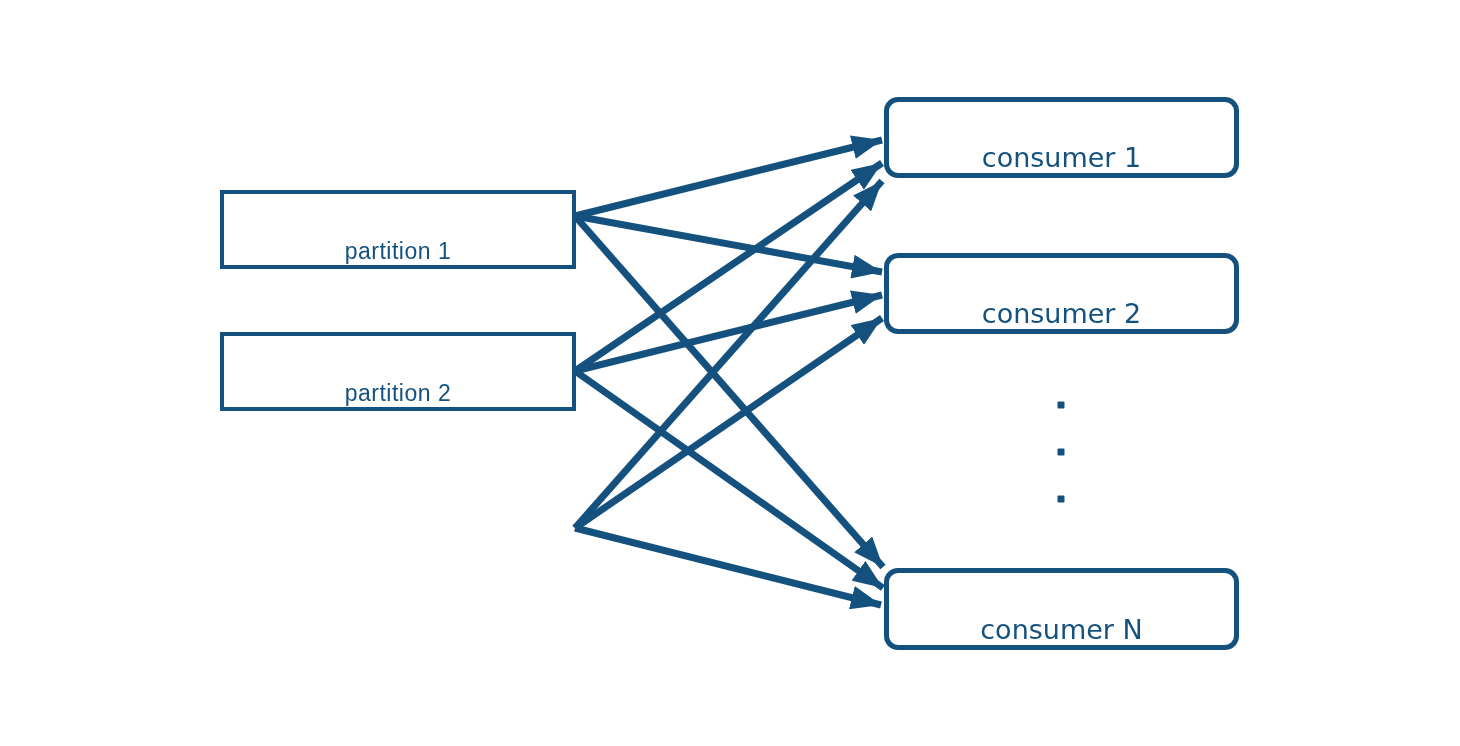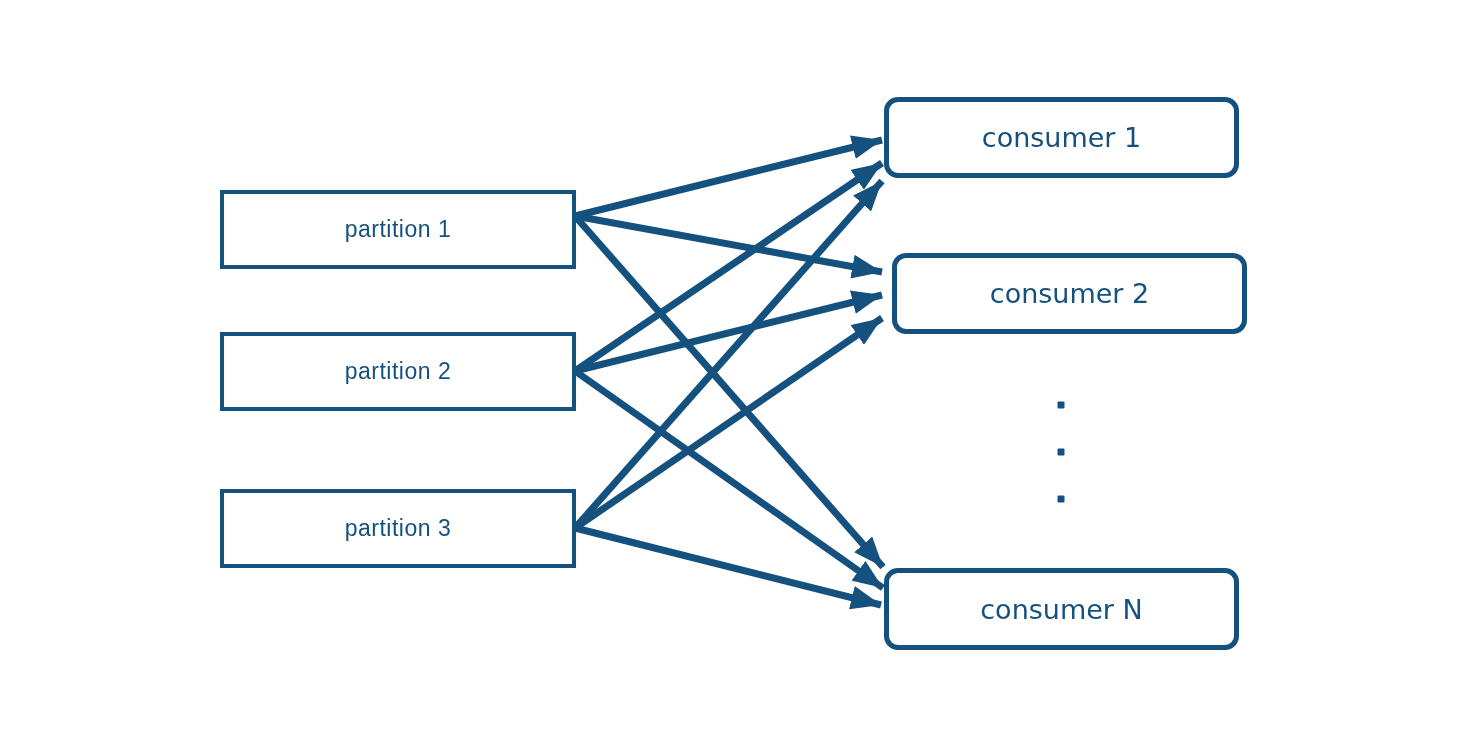--- a/index.html
+++ b/index.html
@@ -17,21 +17,21 @@
   }
   #arrow-layer{
     position:absolute;
     left:0;top:0;
     width:1460px;height:746px;
   }
   .node{
     position:absolute;
     box-sizing:border-box;
     display:flex;
-    align-items:center;
+    align-items:flex-end;
     justify-content:center;
     background:var(--bg);
     color:var(--accent);
   }
   .partition{
     left:220px;
     width:356px;
     height:79px;
     border:4px solid var(--accent);
   }
@@ -39,21 +39,21 @@
     left:884px;
     width:355px;
     height:81px;
     border:5px solid var(--accent);
     border-radius:14px;
   }
   #partition-1{top:190px;}
   #partition-2{top:332px;}
   #partition-3{top:489px;}
   #consumer-1{top:97px;}
-  #consumer-2{top:253px;margin-left:8px;}
+  #consumer-2{top:253px;}
   #consumer-n{top:568px;height:82px;}
   .partition .label{
     font-size:23px;
     letter-spacing:0.5px;
     font-family:"Liberation Sans", sans-serif;
   }
   .consumer .label{
     font-size:27px;
     font-family:"DejaVu Sans", sans-serif;
   }
@@ -86,23 +86,20 @@
         <rect x="1057.5" y="495.5" width="7" height="7" rx="1" fill="#15517E"></rect>
       </g>
   </svg>
 
   <div class="node partition" id="partition-1">
     <span class="label">partition 1</span>
   </div>
   <div class="node partition" id="partition-2">
     <span class="label">partition 2</span>
   </div>
-  <div class="node partition" id="partition-3">
-    <span class="label">partition 3</span>
-  </div>
 
   <div class="node consumer" id="consumer-1">
     <span class="label">consumer 1</span>
   </div>
   <div class="node consumer" id="consumer-2">
     <span class="label">consumer 2</span>
   </div>
   <div class="node consumer" id="consumer-n">
     <span class="label">consumer N</span>
   </div>

